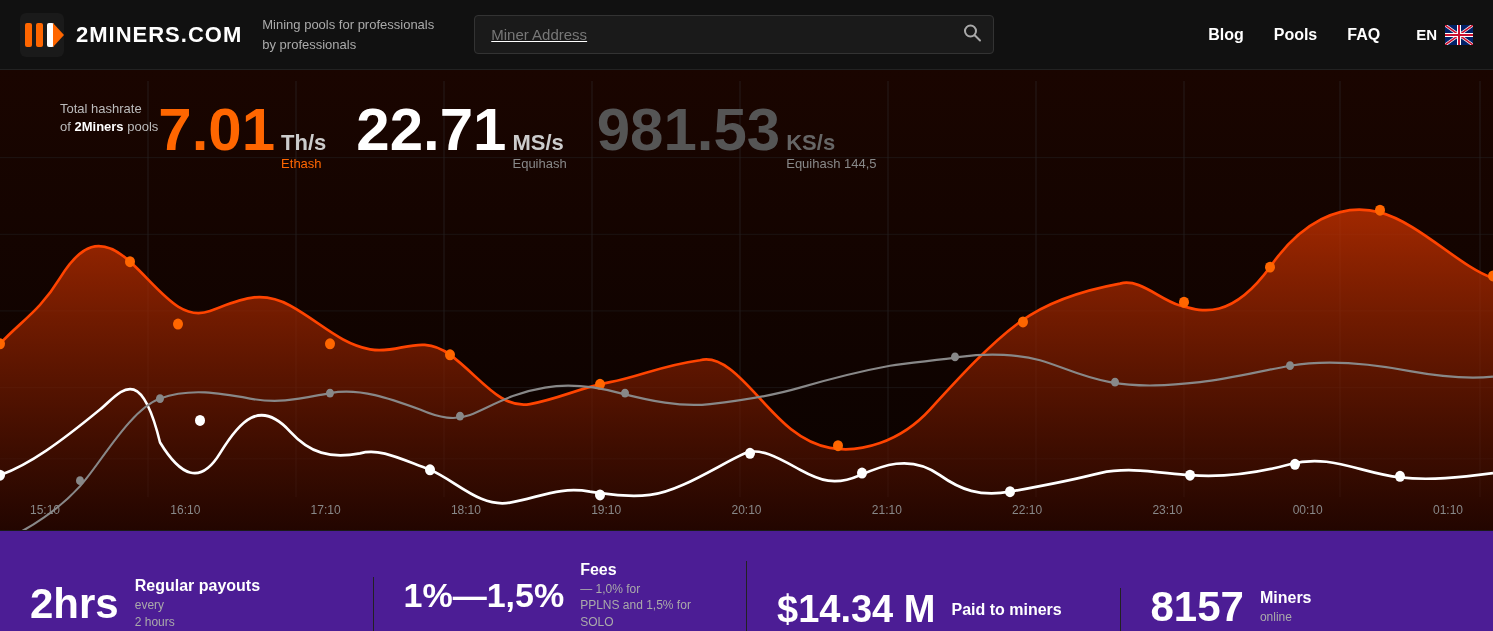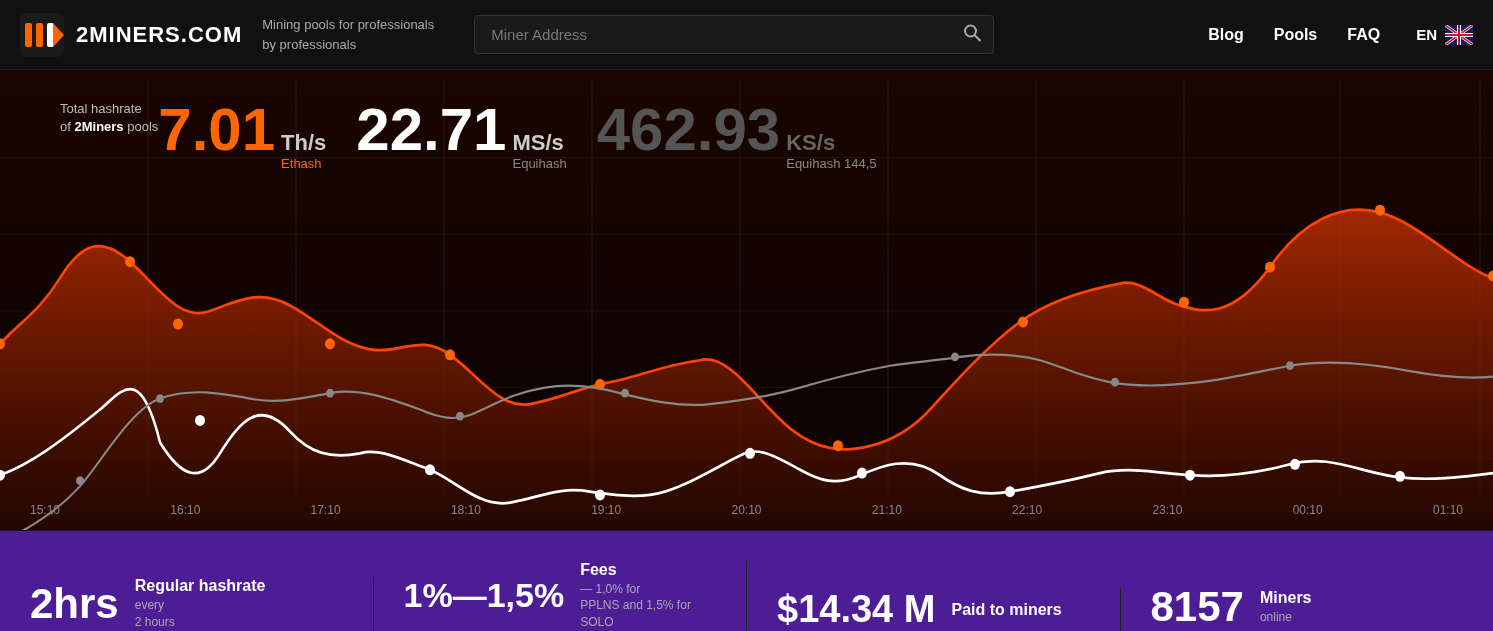--- a/index.html
+++ b/index.html
@@ -51,20 +51,21 @@
     }
     .search-input {
       width: 100%;
       background: #1a1a1a;
       border: 1px solid #333;
       color: #fff;
       padding: 10px 44px 10px 16px;
       font-size: 15px;
       border-radius: 4px;
       outline: none;
+      text-decoration: underline;
     }
     .search-input::placeholder { color: #777; }
     .search-icon-btn {
       position: absolute;
       right: 12px;
       top: 50%;
       transform: translateY(-50%);
       background: none;
       border: none;
       cursor: pointer;
@@ -380,21 +381,21 @@
 
     <div class="stat-block">
       <span class="stat-value-white">22.71</span>
       <div class="stat-unit-block">
         <span class="stat-unit">MS/s</span>
         <span class="stat-sub-gray">Equihash</span>
       </div>
     </div>
 
     <div class="stat-block">
-      <span class="stat-value-gray">462.93</span>
+      <span class="stat-value-gray">981.53</span>
       <div class="stat-unit-block">
         <span class="stat-unit" style="color:#666;">KS/s</span>
         <span class="stat-sub-gray">Equihash 144,5</span>
       </div>
     </div>
   </div>
 
   <div class="time-axis">
     <div class="time-labels">
       <span class="time-label">15:10</span>
@@ -409,21 +410,21 @@
       <span class="time-label">00:10</span>
       <span class="time-label">01:10</span>
     </div>
   </div>
 </div>
 
 <div class="footer-stats">
   <div class="footer-stat">
     <span class="footer-big-num">2hrs</span>
     <div class="footer-stat-text">
-      <span class="footer-stat-title">Regular hashrate</span>
+      <span class="footer-stat-title">Regular payouts</span>
       <span class="footer-stat-desc">every<br>2 hours</span>
     </div>
   </div>
   <div class="footer-stat">
     <span class="footer-big-num" style="font-size:34px;">1%—1,5%</span>
     <div class="footer-stat-text">
       <span class="footer-stat-title">Fees</span>
       <span class="footer-stat-desc">— 1,0% for<br>PPLNS and 1,5% for<br>SOLO</span>
     </div>
   </div>

